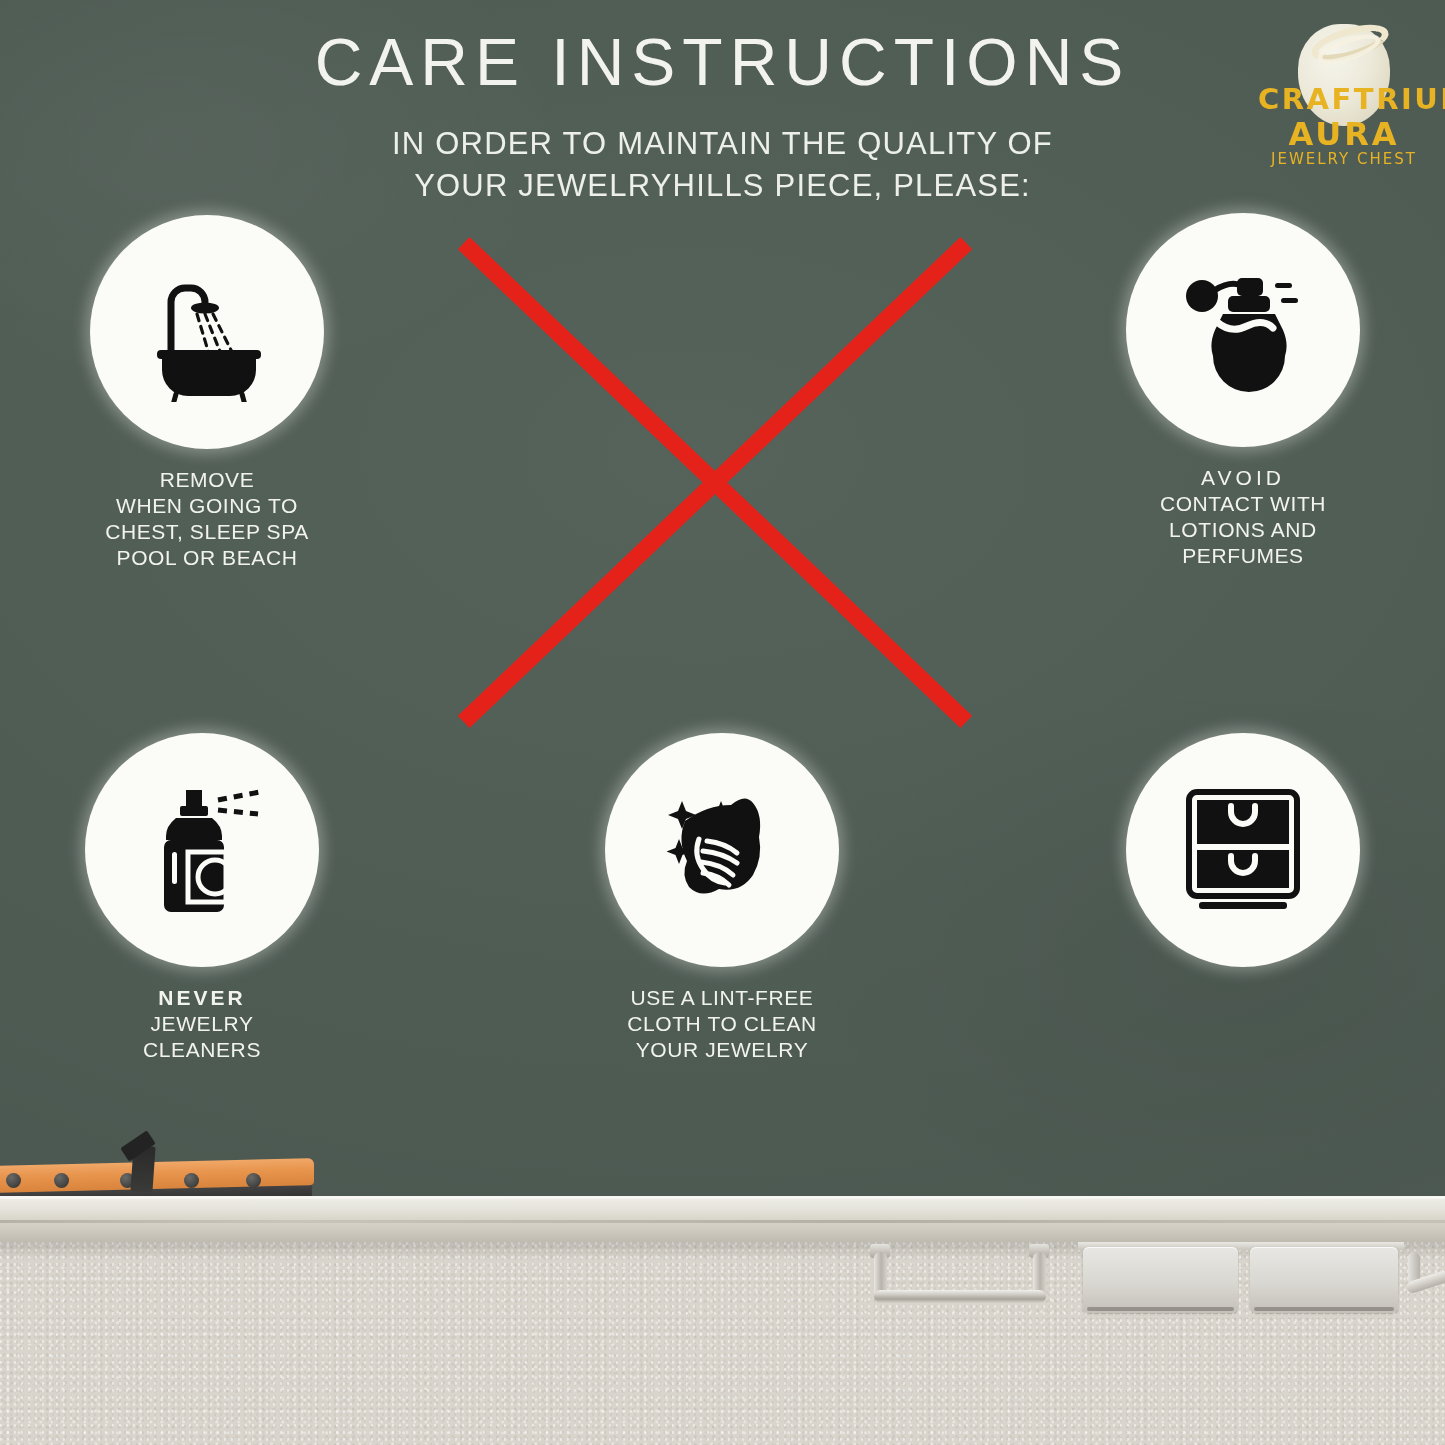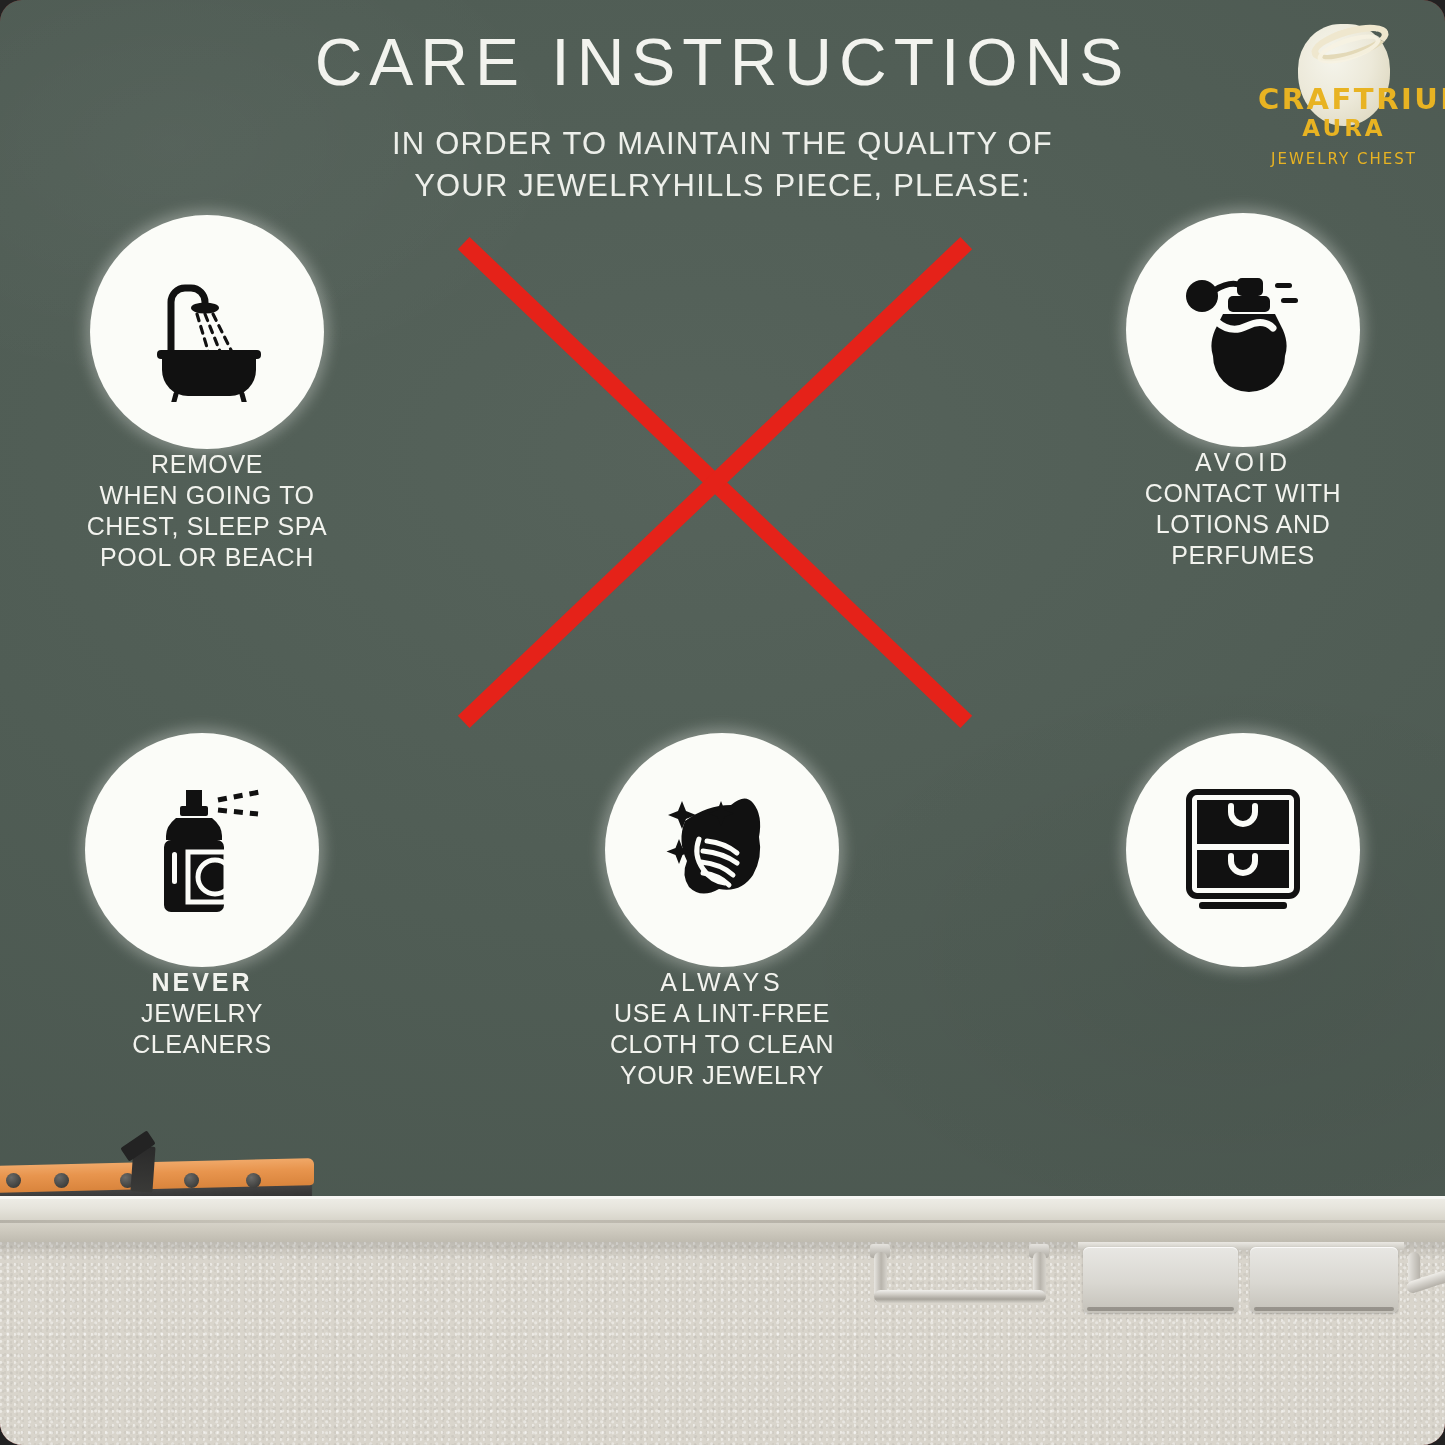--- a/index.html
+++ b/index.html
@@ -2,21 +2,20 @@
 <html><head>
 <meta charset="utf-8">
 <style>
   html,body{margin:0;padding:0;background:#222;}
   #stage{
     position:relative;
     width:1445px;height:1445px;
     overflow:hidden;
     font-family:"Liberation Sans", sans-serif;
     background:#7f1d1d;
-    border-radius:22px;
   }
 
   
   .board{
     position:absolute;left:0;top:0;width:1445px;height:1196px;
     background:
       radial-gradient(ellipse 120% 90% at 48% 38%, #56635B 0%, #505D55 45%, #49554E 100%);
   }
   .board:after{
     content:"";position:absolute;inset:0;
@@ -74,21 +73,21 @@
     box-sizing:border-box;
     opacity:.85;
   }
   .logo .l1{
     position:absolute;left:0;right:0;top:60px;text-align:center;
     color:#E8B322;font-size:29px;font-weight:700;letter-spacing:2.5px;
     font-family:"DejaVu Sans", sans-serif;
   }
   .logo .l2{
     position:absolute;left:0;right:0;top:93px;text-align:center;
-    color:#E8B322;font-size:23px;font-weight:700;letter-spacing:3px;
+    color:#E8B322;font-size:32px;font-weight:700;letter-spacing:3px;
     font-family:"DejaVu Sans", sans-serif;
   }
   .logo .l3{
     position:absolute;left:0;right:0;top:128px;text-align:center;
     color:#E8B322;font-size:15px;font-weight:400;letter-spacing:2px;
     font-family:"DejaVu Sans", sans-serif;
   }
 
   
   .xmark{position:absolute;left:455px;top:235px;width:520px;height:495px;}
@@ -104,22 +103,23 @@
   .card{position:absolute;width:330px;text-align:center;}
   .circle{
     position:relative;margin:0 auto;
     width:234px;height:234px;border-radius:50%;
     background:#FBFCF8;
     box-shadow:0 0 14px 5px rgba(252,253,248,.30);
     display:flex;align-items:center;justify-content:center;
   }
   .circle svg{display:block;}
   .card .caption{
+    margin-top:18px;
     color:#F2F3EE;
-    font-size:25px;
+    font-size:21px;
     line-height:1.24;
     font-weight:400;
     letter-spacing:.6px;
   }
   .caption .lead{display:block;}
   .caption .lead.spaced{letter-spacing:4px;}
   .caption .lead.bold{font-weight:700;letter-spacing:3px;}
   .caption .ln{display:block;}
 
   
@@ -355,21 +355,20 @@
           <path d="M50 62 q-6 16 4 30 q8 12 22 14"></path>
         </g>
         <g fill="#111">
           <path d="M33 24 l4 10 l10 4 l-10 4 l-4 10 l-4 -10 l-10 -4 l10 -4 z"></path>
           <path d="M72 24 l3.5 9 l9 3.5 l-9 3.5 l-3.5 9 l-3.5 -9 l-9 -3.5 l9 -3.5 z"></path>
           <path d="M30 62 l3.5 9 l9 3.5 l-9 3.5 l-3.5 9 l-3.5 -9 l-9 -3.5 l9 -3.5 z"></path>
         </g>
       </svg>
     </div>
     <div class="caption">
-      <span class="lead spaced">ALWAYS</span>
       <span class="ln">USE A LINT-FREE</span>
       <span class="ln">CLOTH TO CLEAN</span>
       <span class="ln">YOUR JEWELRY</span>
     </div>
   </div>
 
   <div class="card c5">
     <div class="circle">
       <svg width="140" height="140" viewBox="0 0 140 140">
         <rect x="16" y="12" width="108" height="104" rx="8" fill="none" stroke="#111" stroke-width="6"></rect>

